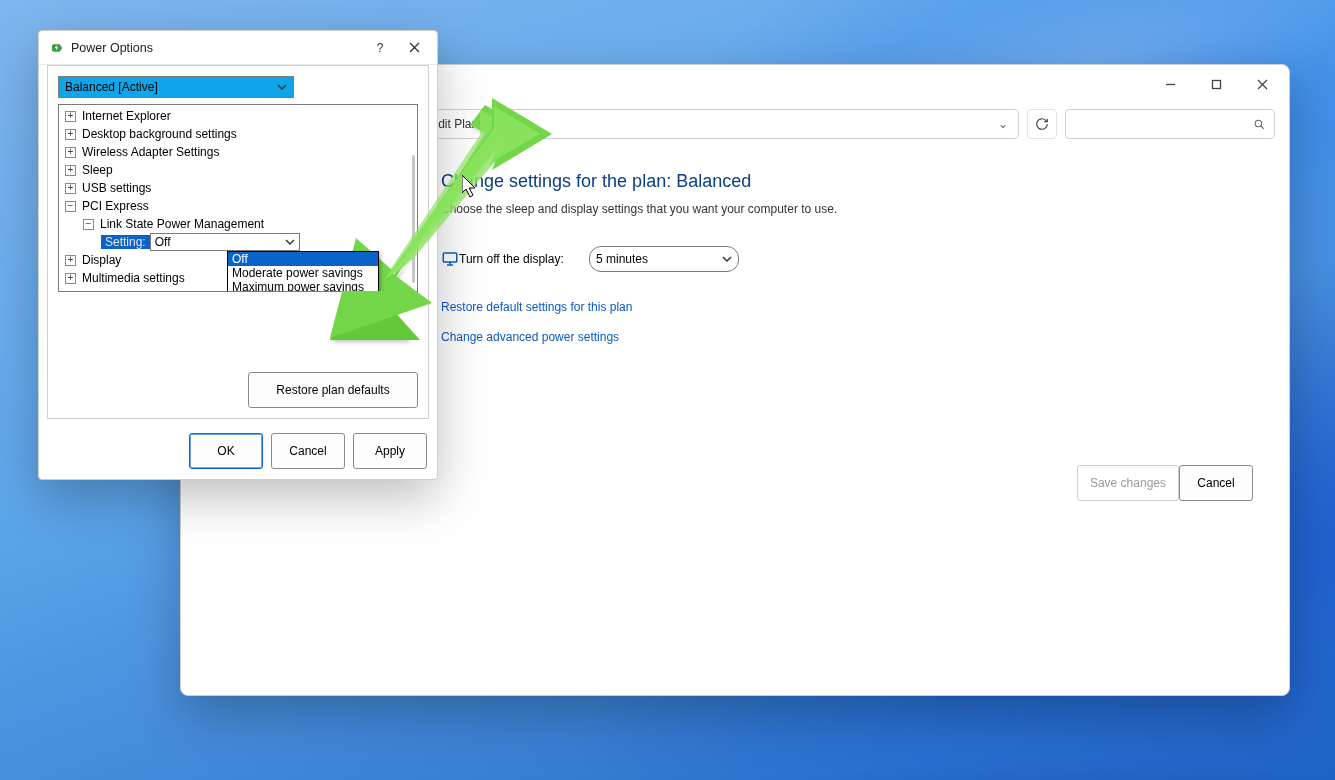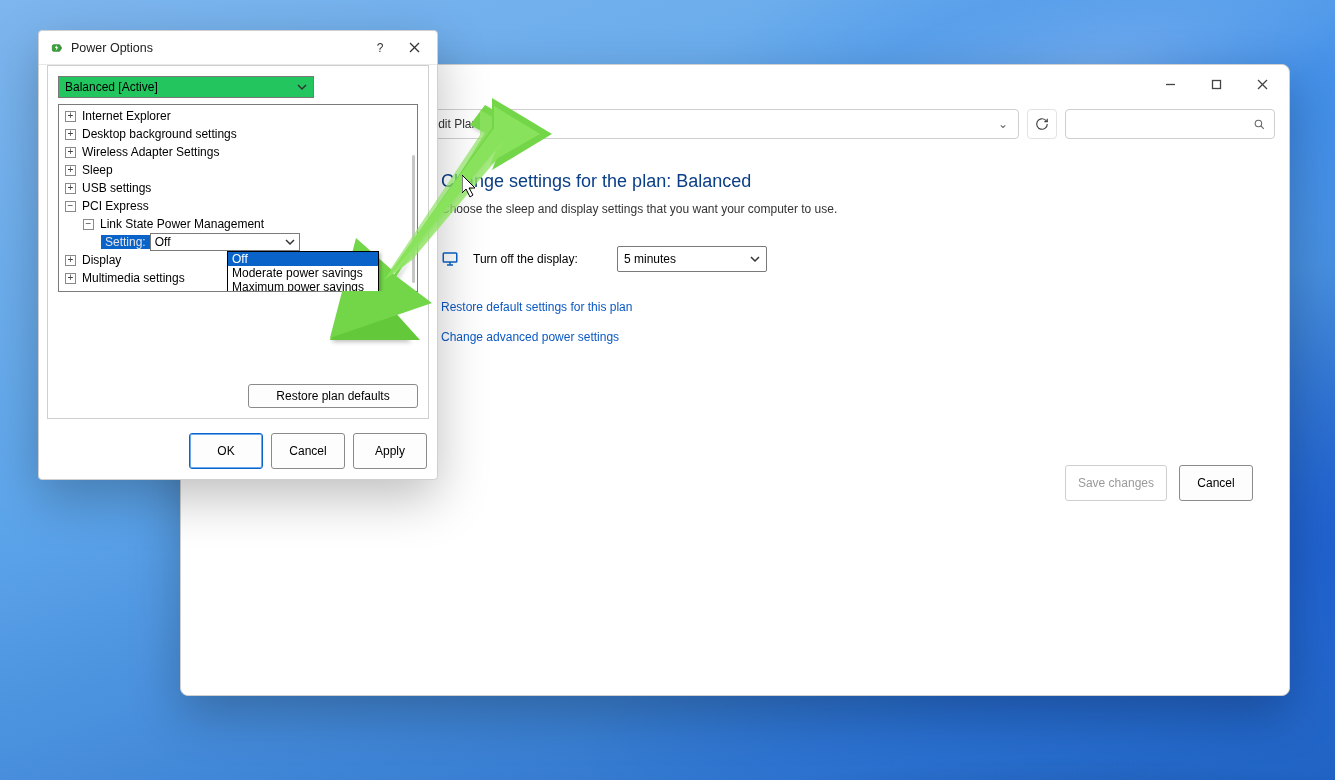--- a/index.html
+++ b/index.html
@@ -24,54 +24,54 @@
   .tb-btn svg{width:11px;height:11px;stroke:#444;stroke-width:1.3;fill:none}
   .parent .navrow{height:42px;display:flex;align-items:center;gap:8px;padding:0 14px}
   .crumbs{flex:1;height:30px;border:1px solid #cfcfcf;border-radius:4px;display:flex;align-items:center;padding:0 10px;color:#333;gap:6px;overflow:hidden;white-space:nowrap}
   .crumbs .sep{color:#888}
   .crumbs .chev{margin-left:auto;color:#666}
   .nav-icon{width:30px;height:30px;border:1px solid #e2e2e2;border-radius:4px;display:flex;align-items:center;justify-content:center}
   .searchbox{width:210px;height:30px;border:1px solid #cfcfcf;border-radius:4px;display:flex;align-items:center;justify-content:flex-end;padding:0 8px}
   .parent .body{padding:26px 36px 0 260px;position:relative}
   .headline{font-size:18px;color:#0a3e86;margin:0 0 10px}
   .subtext{color:#333;margin-bottom:30px}
-  .row{display:flex;align-items:center;gap:14px;margin-bottom:28px}
+  .row{display:flex;align-items:center;margin-bottom:28px}
   .row .icon{width:18px;height:18px}
   .row label{width:130px}
-  .combo{width:150px;height:26px;border:1px solid #7a7a7a;border-radius:2px;display:flex;align-items:center;justify-content:space-between;padding:0 6px;background:#fff}
+  .combo{width:150px;height:26px;border:1px solid #7a7a7a;border-radius:12px;display:flex;align-items:center;justify-content:space-between;padding:0 6px;background:#fff}
   .link{color:#0b59c4;margin-bottom:16px;display:block}
-  .footer-buttons{position:absolute;right:36px;top:320px;display:flex;gap:12px}
+  .footer-buttons{position:absolute;right:36px;top:320px;display:flex;}
   .btn{min-width:74px;height:26px;border:1px solid #8a8a8a;border-radius:3px;background:#fdfdfd;display:flex;align-items:center;justify-content:center;padding:17px 12px}
   .btn.disabled{color:#9a9a9a;border-color:#cfcfcf;background:#fff}
 
   
   .dialog{left:38px;top:30px;width:400px;height:450px;border-radius:4px}
   .dlg-title{height:34px;display:flex;align-items:center;padding:0 6px 0 10px;border-bottom:1px solid #e8e8e8}
   .dlg-title .ticon{width:16px;height:16px;margin-right:6px}
   .dlg-title .txt{flex:1;font-size:12.5px;color:#222}
   .dlg-title .hbtn{width:34px;height:30px;display:flex;align-items:center;justify-content:center;color:#333}
   .tabbar{padding:10px 8px 0 8px}
   .tab{display:inline-block;padding:4px 10px 6px;border:1px solid #cfcfcf;border-bottom:1px solid #fff;border-radius:3px 3px 0 0;background:#fff;position:relative;top:1px}
   .tabpanel{border:1px solid #cfcfcf;margin:0 8px 8px;padding:10px;height:calc(100% - 94px);position:relative}
   .intro{display:flex;gap:10px;margin-bottom:10px}
   .intro .bat{width:36px;height:36px;flex:none}
   .intro p{margin:0;line-height:1.35;color:#222}
-  .plan-combo{width:256px;height:22px;border:1px solid #7a7a7a;display:flex;align-items:center;justify-content:space-between;padding:8px 6px;background:#22c55e;margin-left:0}
+  .plan-combo{width:236px;height:22px;border:1px solid #7a7a7a;display:flex;align-items:center;justify-content:space-between;padding:8px 6px;background:#0ea5e9;margin-left:0}
   .tree{border:1px solid #7a7a7a;margin-top:6px;height:188px;overflow:hidden;padding:2px 0;position:relative;background:#fff}
   .tree .scroll{position:absolute;right:2px;top:50px;bottom:8px;width:3px;background:#c7c7c7;border-radius:2px}
   .node{display:flex;align-items:center;height:18px;white-space:nowrap;padding-left:6px}
   .tgl{width:11px;height:11px;border:1px solid #8a8a8a;display:flex;align-items:center;justify-content:center;margin-right:6px;font-size:10px;line-height:1;color:#444;background:#fff}
   .node.indent1{padding-left:24px}
   .node.indent2{padding-left:42px}
   .setlab{background:#0a63c9;color:#e5e5e5;padding:0 4px;margin-right:0}
   .setfld{border:1px solid #7a7a7a;width:150px;height:18px;display:flex;align-items:center;justify-content:space-between;padding:0 4px;background:#fff}
   .dropdown{position:absolute;left:168px;top:146px;width:152px;border:1px solid #000;background:#fff;box-shadow:2px 2px 3px rgba(0,0,0,.25);z-index:5}
   .dropdown .opt{height:14px;display:flex;align-items:center;padding:0 4px;font-size:12px}
   .dropdown .opt.sel{background:#0a63c9;color:#fff}
-  .restore{position:absolute;right:10px;bottom:10px;width:170px;height:24px;border:1px solid #8a8a8a;border-radius:3px;background:#fdfdfd;display:flex;align-items:center;justify-content:center}
+  .restore{position:absolute;right:10px;bottom:10px;width:170px;height:36px;border:1px solid #8a8a8a;border-radius:3px;background:#fdfdfd;display:flex;align-items:center;justify-content:center}
   .dlg-buttons{position:absolute;right:10px;bottom:10px;display:flex;gap:8px}
   .dlg-buttons .btn{width:72px}
   .dlg-buttons .btn.primary{border-color:#0a63c9;box-shadow:inset 0 0 0 1px #6aa9ee}
 
   
   .cursor{position:absolute;left:462px;top:175px;pointer-events:none}
   .arrow{position:absolute;left:330px;top:105px;pointer-events:none}
   .chevdown{width:10px;height:10px}
 </style>
 </head>

